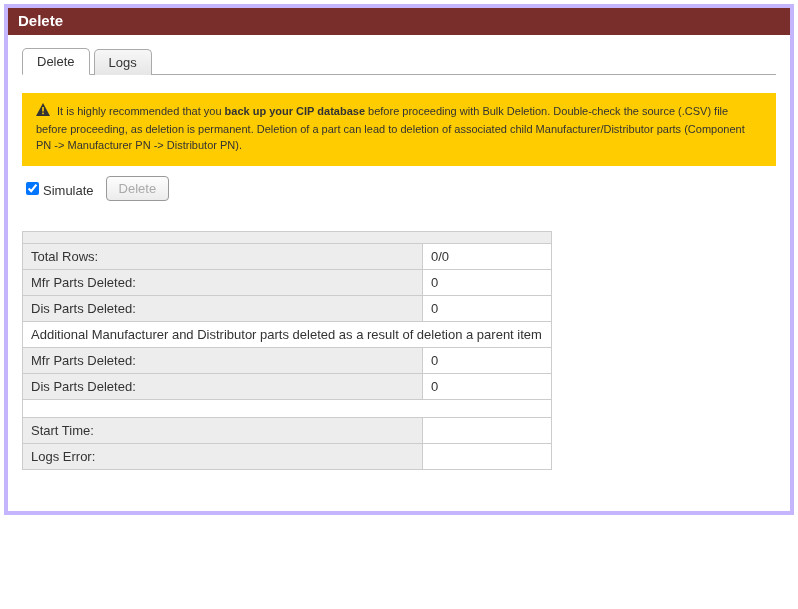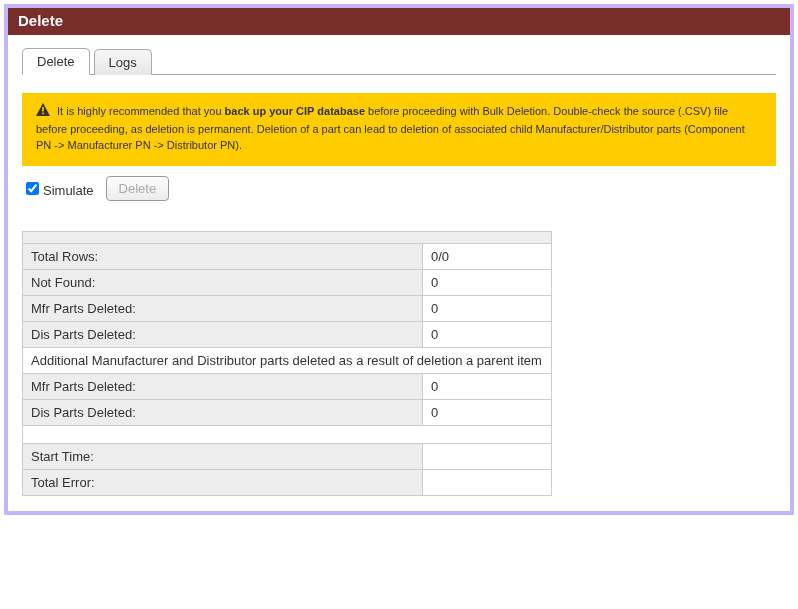--- a/index.html
+++ b/index.html
@@ -167,24 +167,20 @@
     <table class="stats">
       <tbody>
           <tr class="spacer">
             <td colspan="2"></td>
           </tr>
       <tr>
         <td class="lcol">Total Rows:</td>
         <td class="vcol">0/0</td>
       </tr>
       <tr>
-        <td class="lcol">Not Found:</td>
-        <td class="vcol">0</td>
-      </tr>
-      <tr>
         <td class="lcol">Mfr Parts Deleted:</td>
         <td class="vcol">0</td>
       </tr>
       <tr>
         <td class="lcol">Dis Parts Deleted:</td>
         <td class="vcol">0</td>
       </tr>
       <tr>
         <td colspan="2" class="spanrow">Additional Manufacturer and Distributor parts deleted as a result of deletion a parent item</td>
       </tr>
@@ -197,20 +193,20 @@
         <td class="vcol">0</td>
       </tr>
       <tr class="blank">
             <td colspan="2"></td>
           </tr>
       <tr>
         <td class="lcol">Start Time:</td>
         <td class="vcol"></td>
       </tr>
       <tr>
-        <td class="lcol">Total Error:</td>
+        <td class="lcol">Logs Error:</td>
         <td class="vcol"></td>
       </tr>
     </tbody>
       </table>
 
   </div>
 </div>
 
 </body></html>

